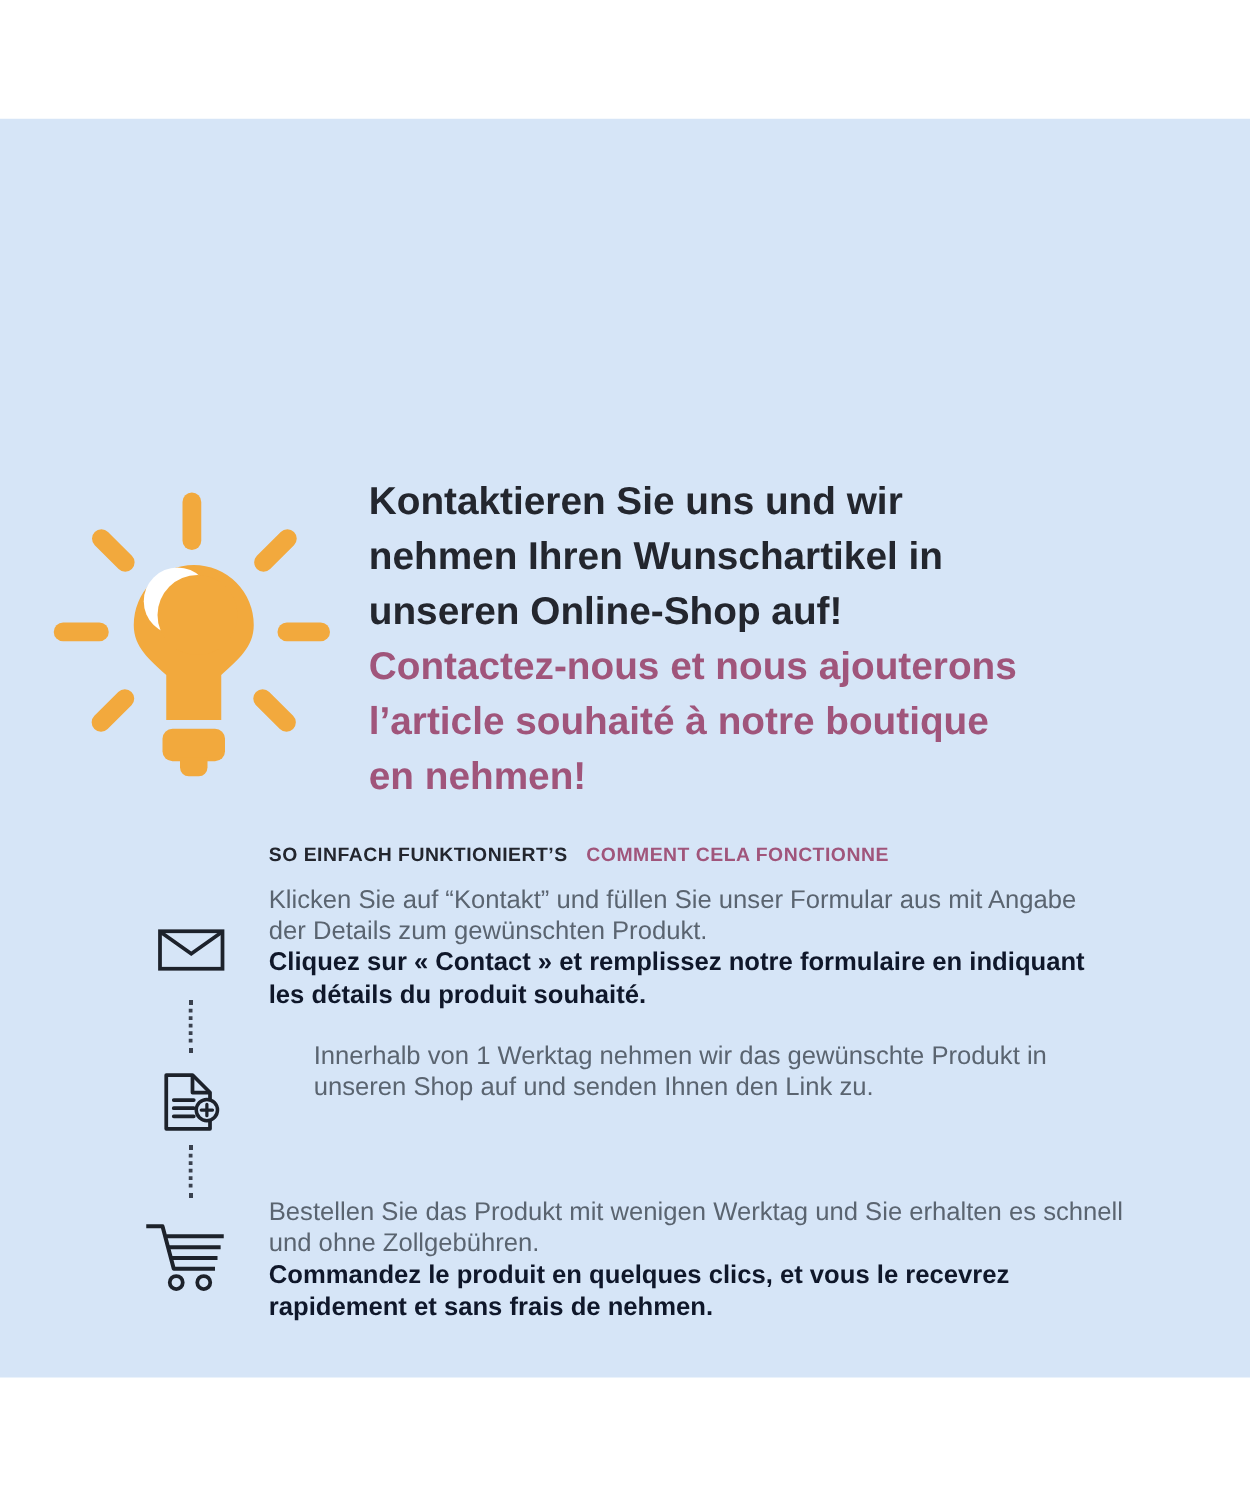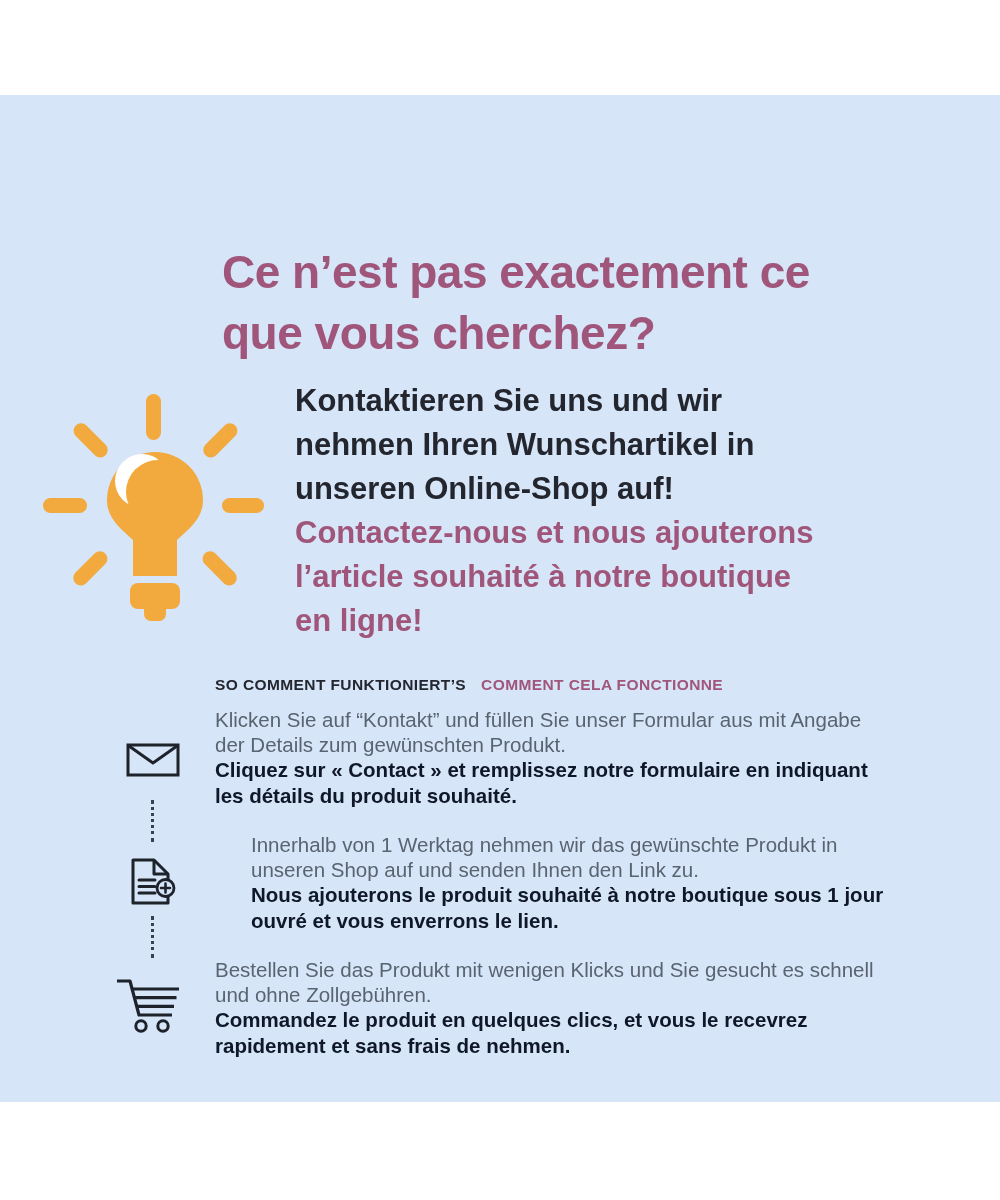--- a/index.html
+++ b/index.html
@@ -75,22 +75,20 @@
     border-left:3.4px dotted #3a414e;
   }
   .connector-1{ top:705px; }
   .connector-2{ top:821px; }
 </style>
 </head>
 <body>
 
 <section class="panel">
 
-  <h2 class="headline-fr preline">Ce n’est pas exactement ce
-que vous cherchez?</h2>
 
   <svg class="bulb" viewBox="0 0 230 240" xmlns="http://www.w3.org/2000/svg">
     <g fill="#f2a93d">
 
       <rect x="106" y="6" width="15" height="46" rx="7.5"></rect>
       <rect x="3" y="110" width="44" height="15" rx="7.5"></rect>
       <rect x="182" y="110" width="42" height="15" rx="7.5"></rect>
       <rect x="30" y="45" width="42" height="15" rx="7.5" transform="rotate(45 51 52)"></rect>
       <rect x="159" y="45" width="42" height="15" rx="7.5" transform="rotate(-45 180 52)"></rect>
       <rect x="29" y="173" width="42" height="15" rx="7.5" transform="rotate(-45 50 180)"></rect>
@@ -107,25 +105,25 @@
       <path d="M104,218 h22 v8 a7,7 0 0 1 -7,7 h-8 a7,7 0 0 1 -7,-7 z"></path>
     </g>
   </svg>
 
   <div class="intro">
     <p class="intro-de preline">Kontaktieren Sie uns und wir
 nehmen Ihren Wunschartikel in
 unseren Online-Shop auf!</p>
     <p class="intro-fr preline">Contactez-nous et nous ajouterons
 l’article souhaité à notre boutique
-en ligne!</p>
+en nehmen!</p>
   </div>
 
   <div class="section-header">
-    <span class="section-de">SO COMMENT FUNKTIONIERT’S</span>
+    <span class="section-de">SO EINFACH FUNKTIONIERT’S</span>
     <span class="section-fr">COMMENT CELA FONCTIONNE</span>
   </div>
 
   <svg class="step-icon icon-envelope" width="54" height="34" viewBox="0 0 54 34" xmlns="http://www.w3.org/2000/svg">
     <g fill="none" stroke="#1d222b" stroke-width="3">
       <rect x="2" y="2" width="50" height="30"></rect>
       <path d="M3,3 L27,20 L51,3"></path>
     </g>
   </svg>
 
@@ -157,24 +155,22 @@
   <div class="step step-1">
     <p class="step-de preline">Klicken Sie auf “Kontakt” und füllen Sie unser Formular aus mit Angabe
 der Details zum gewünschten Produkt.</p>
     <p class="step-fr preline">Cliquez sur « Contact » et remplissez notre formulaire en indiquant
 les détails du produit souhaité.</p>
   </div>
 
   <div class="step step-2">
     <p class="step-de preline">Innerhalb von 1 Werktag nehmen wir das gewünschte Produkt in
 unseren Shop auf und senden Ihnen den Link zu.</p>
-    <p class="step-fr preline">Nous ajouterons le produit souhaité à notre boutique sous 1 jour
-ouvré et vous enverrons le lien.</p>
   </div>
 
   <div class="step step-3">
-    <p class="step-de preline">Bestellen Sie das Produkt mit wenigen Klicks und Sie gesucht es schnell
+    <p class="step-de preline">Bestellen Sie das Produkt mit wenigen Werktag und Sie erhalten es schnell
 und ohne Zollgebühren.</p>
     <p class="step-fr preline">Commandez le produit en quelques clics, et vous le recevrez
 rapidement et sans frais de nehmen.</p>
   </div>
 
 </section>
 
 </body></html>

